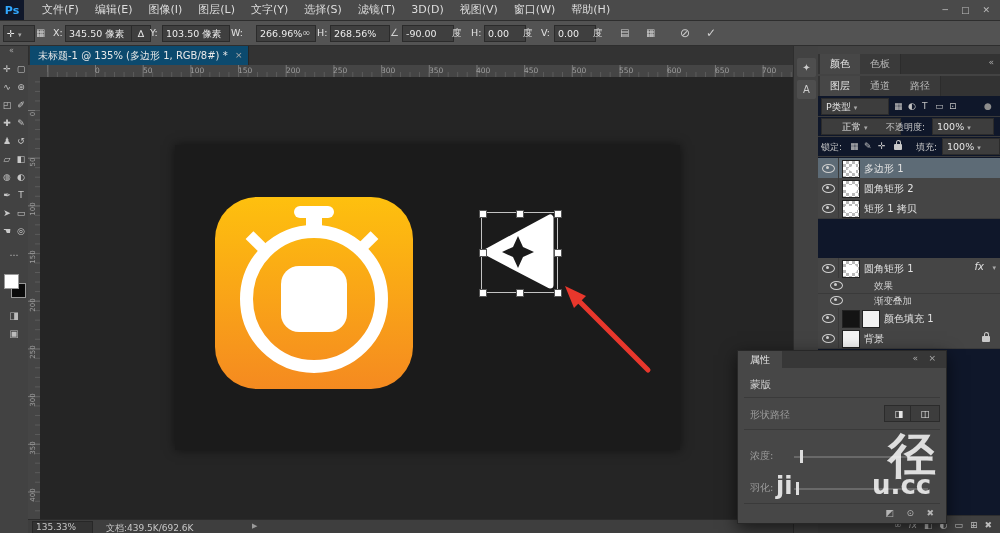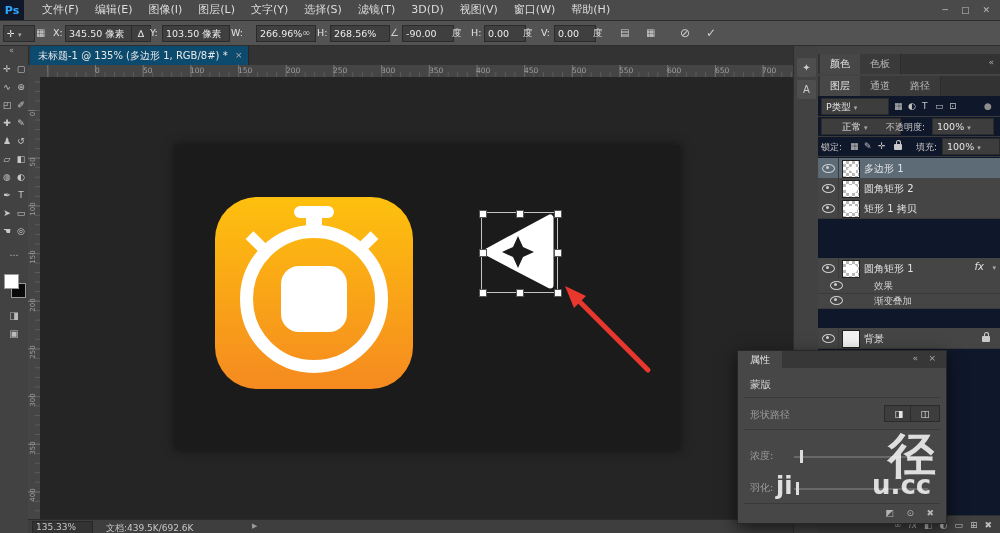--- a/index.html
+++ b/index.html
@@ -354,20 +354,28 @@
             <span class="eye"></span>
           </div>
         <span class="lname">渐变叠加</span>
       </div>
       <div class="lrow sub" style="top:182px;">
         <div class="eyecell" style="left:8px;border-right:none;">
             <span class="eye"></span>
           </div>
         <span class="lname">效果</span>
       </div>
+      <div class="lrow" style="top:212px;">
+        <div class="eyecell">
+            <span class="eye"></span>
+          </div>
+        <div class="thumb th-black"></div>
+        <div class="thumb th-white" style="left:44px;"></div>
+        <span class="lname" style="left:66px;">颜色填充 1</span>
+      </div>
       <div class="lrow" style="top:232px;">
         <div class="eyecell">
             <span class="eye"></span>
           </div>
         <div class="thumb th-white"></div>
         <span class="lname">背景</span>
         <span class="lockicon" style="position:absolute;right:10px;top:8px;"></span>
       </div>
 
       <div class="pfooter">

